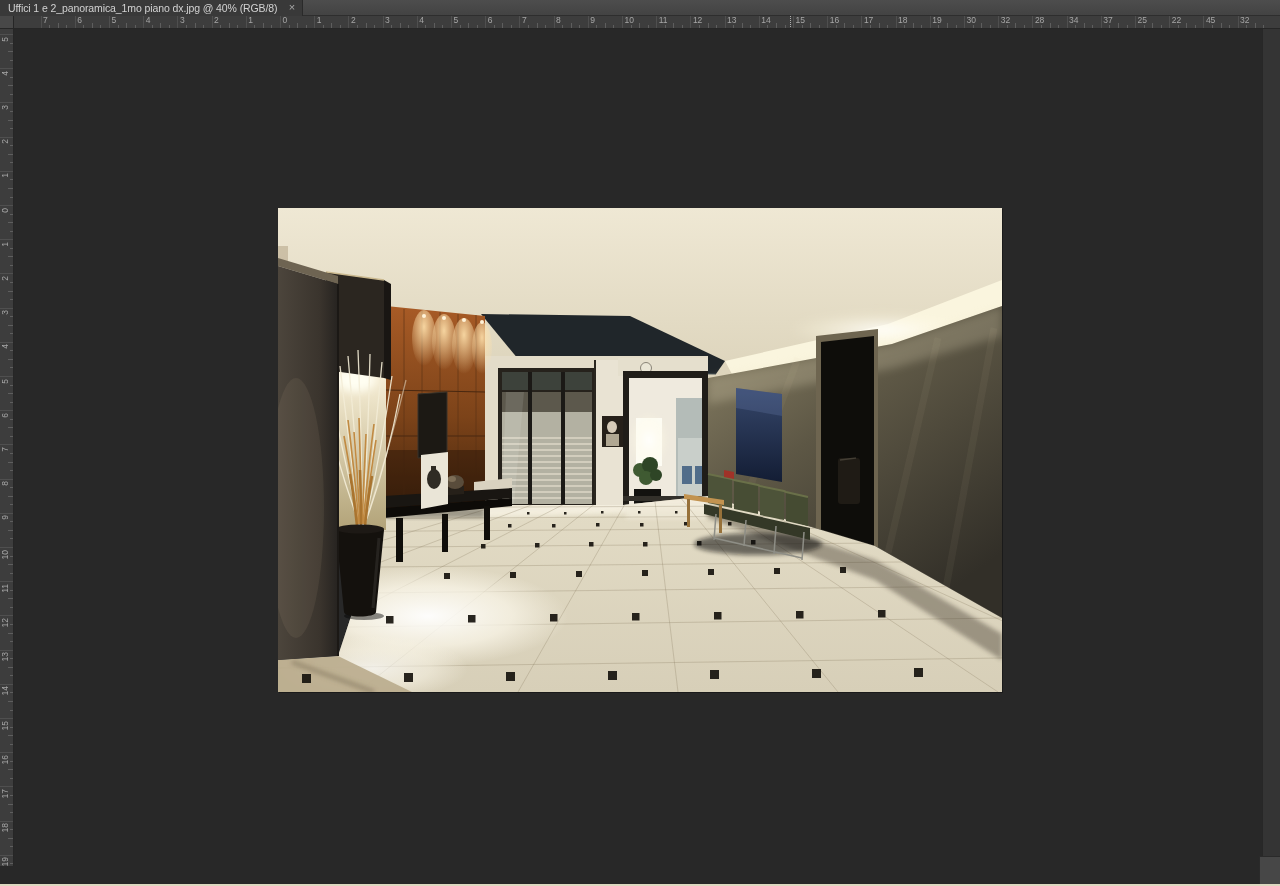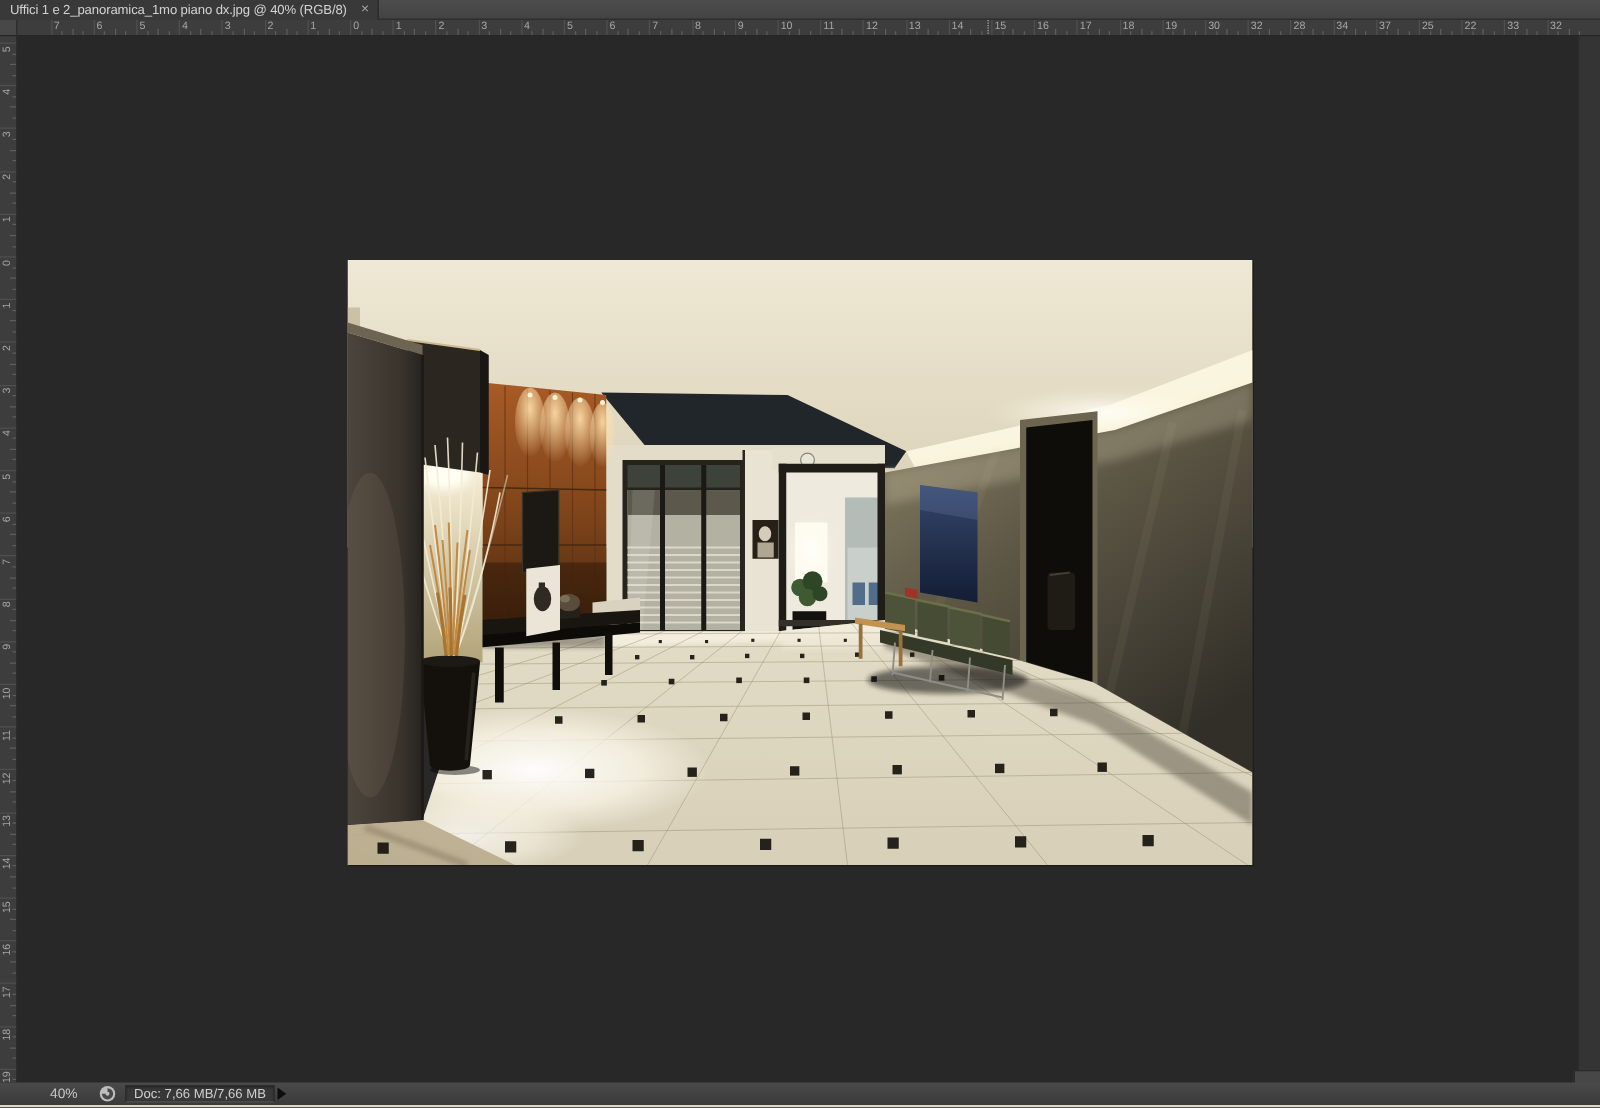--- a/index.html
+++ b/index.html
@@ -240,21 +240,21 @@
        <span class="rt-label" style="left:1123.5px">25</span>
       <div class="rt-minor" style="left:1129.5px"></div>
       <div class="rt-mid" style="left:1138.1px"></div>
       <div class="rt-minor" style="left:1146.7px"></div>
       <div class="rt-major" style="left:1155.2px"></div>
        <span class="rt-label" style="left:1157.7px">22</span>
       <div class="rt-minor" style="left:1163.8px"></div>
       <div class="rt-mid" style="left:1172.3px"></div>
       <div class="rt-minor" style="left:1180.9px"></div>
       <div class="rt-major" style="left:1189.4px"></div>
-       <span class="rt-label" style="left:1191.9px">33</span>
+       <span class="rt-label" style="left:1191.9px">45</span>
       <div class="rt-minor" style="left:1198.0px"></div>
       <div class="rt-mid" style="left:1206.5px"></div>
       <div class="rt-minor" style="left:1215.1px"></div>
       <div class="rt-major" style="left:1223.6px"></div>
        <span class="rt-label" style="left:1226.1px">32</span>
       <div class="rt-minor" style="left:1232.2px"></div>
       <div class="rt-mid" style="left:1240.7px"></div>
       <div class="rt-minor" style="left:1249.3px"></div>
     </div>
   <div class="ruler-left" id="rulerLeft">
@@ -730,27 +730,15 @@
             <rect x="441" y="297" width="3" height="28" fill="#97713a"></rect>
           </g>
         </g>
       </svg>
     </div>
   </div>
 
   <div class="vscroll"></div>
   <div class="resize-corner"></div>
 
-  <div class="statusbar">
-    <span class="zoom-level">40%</span>
-    <span class="drive-icon">
-      <svg width="14" height="14" viewBox="0 0 14 14">
-        <circle cx="7" cy="7" r="6.2" fill="#bdbdbd"></circle>
-        <path d="M7,2.5 A4.5,4.5 0 1 1 2.5,7 L7,7 Z" fill="#4a4a4a"></path>
-        <circle cx="7" cy="7" r="1.6" fill="#bdbdbd"></circle>
-      </svg>
-    </span>
-    <span class="doc-field">Doc: 7,66 MB/7,66 MB</span>
-    <span class="status-menu-arrow"></span>
-  </div>
   <div class="bottom-edge"></div>
 
 </div>
 
 </body></html>

